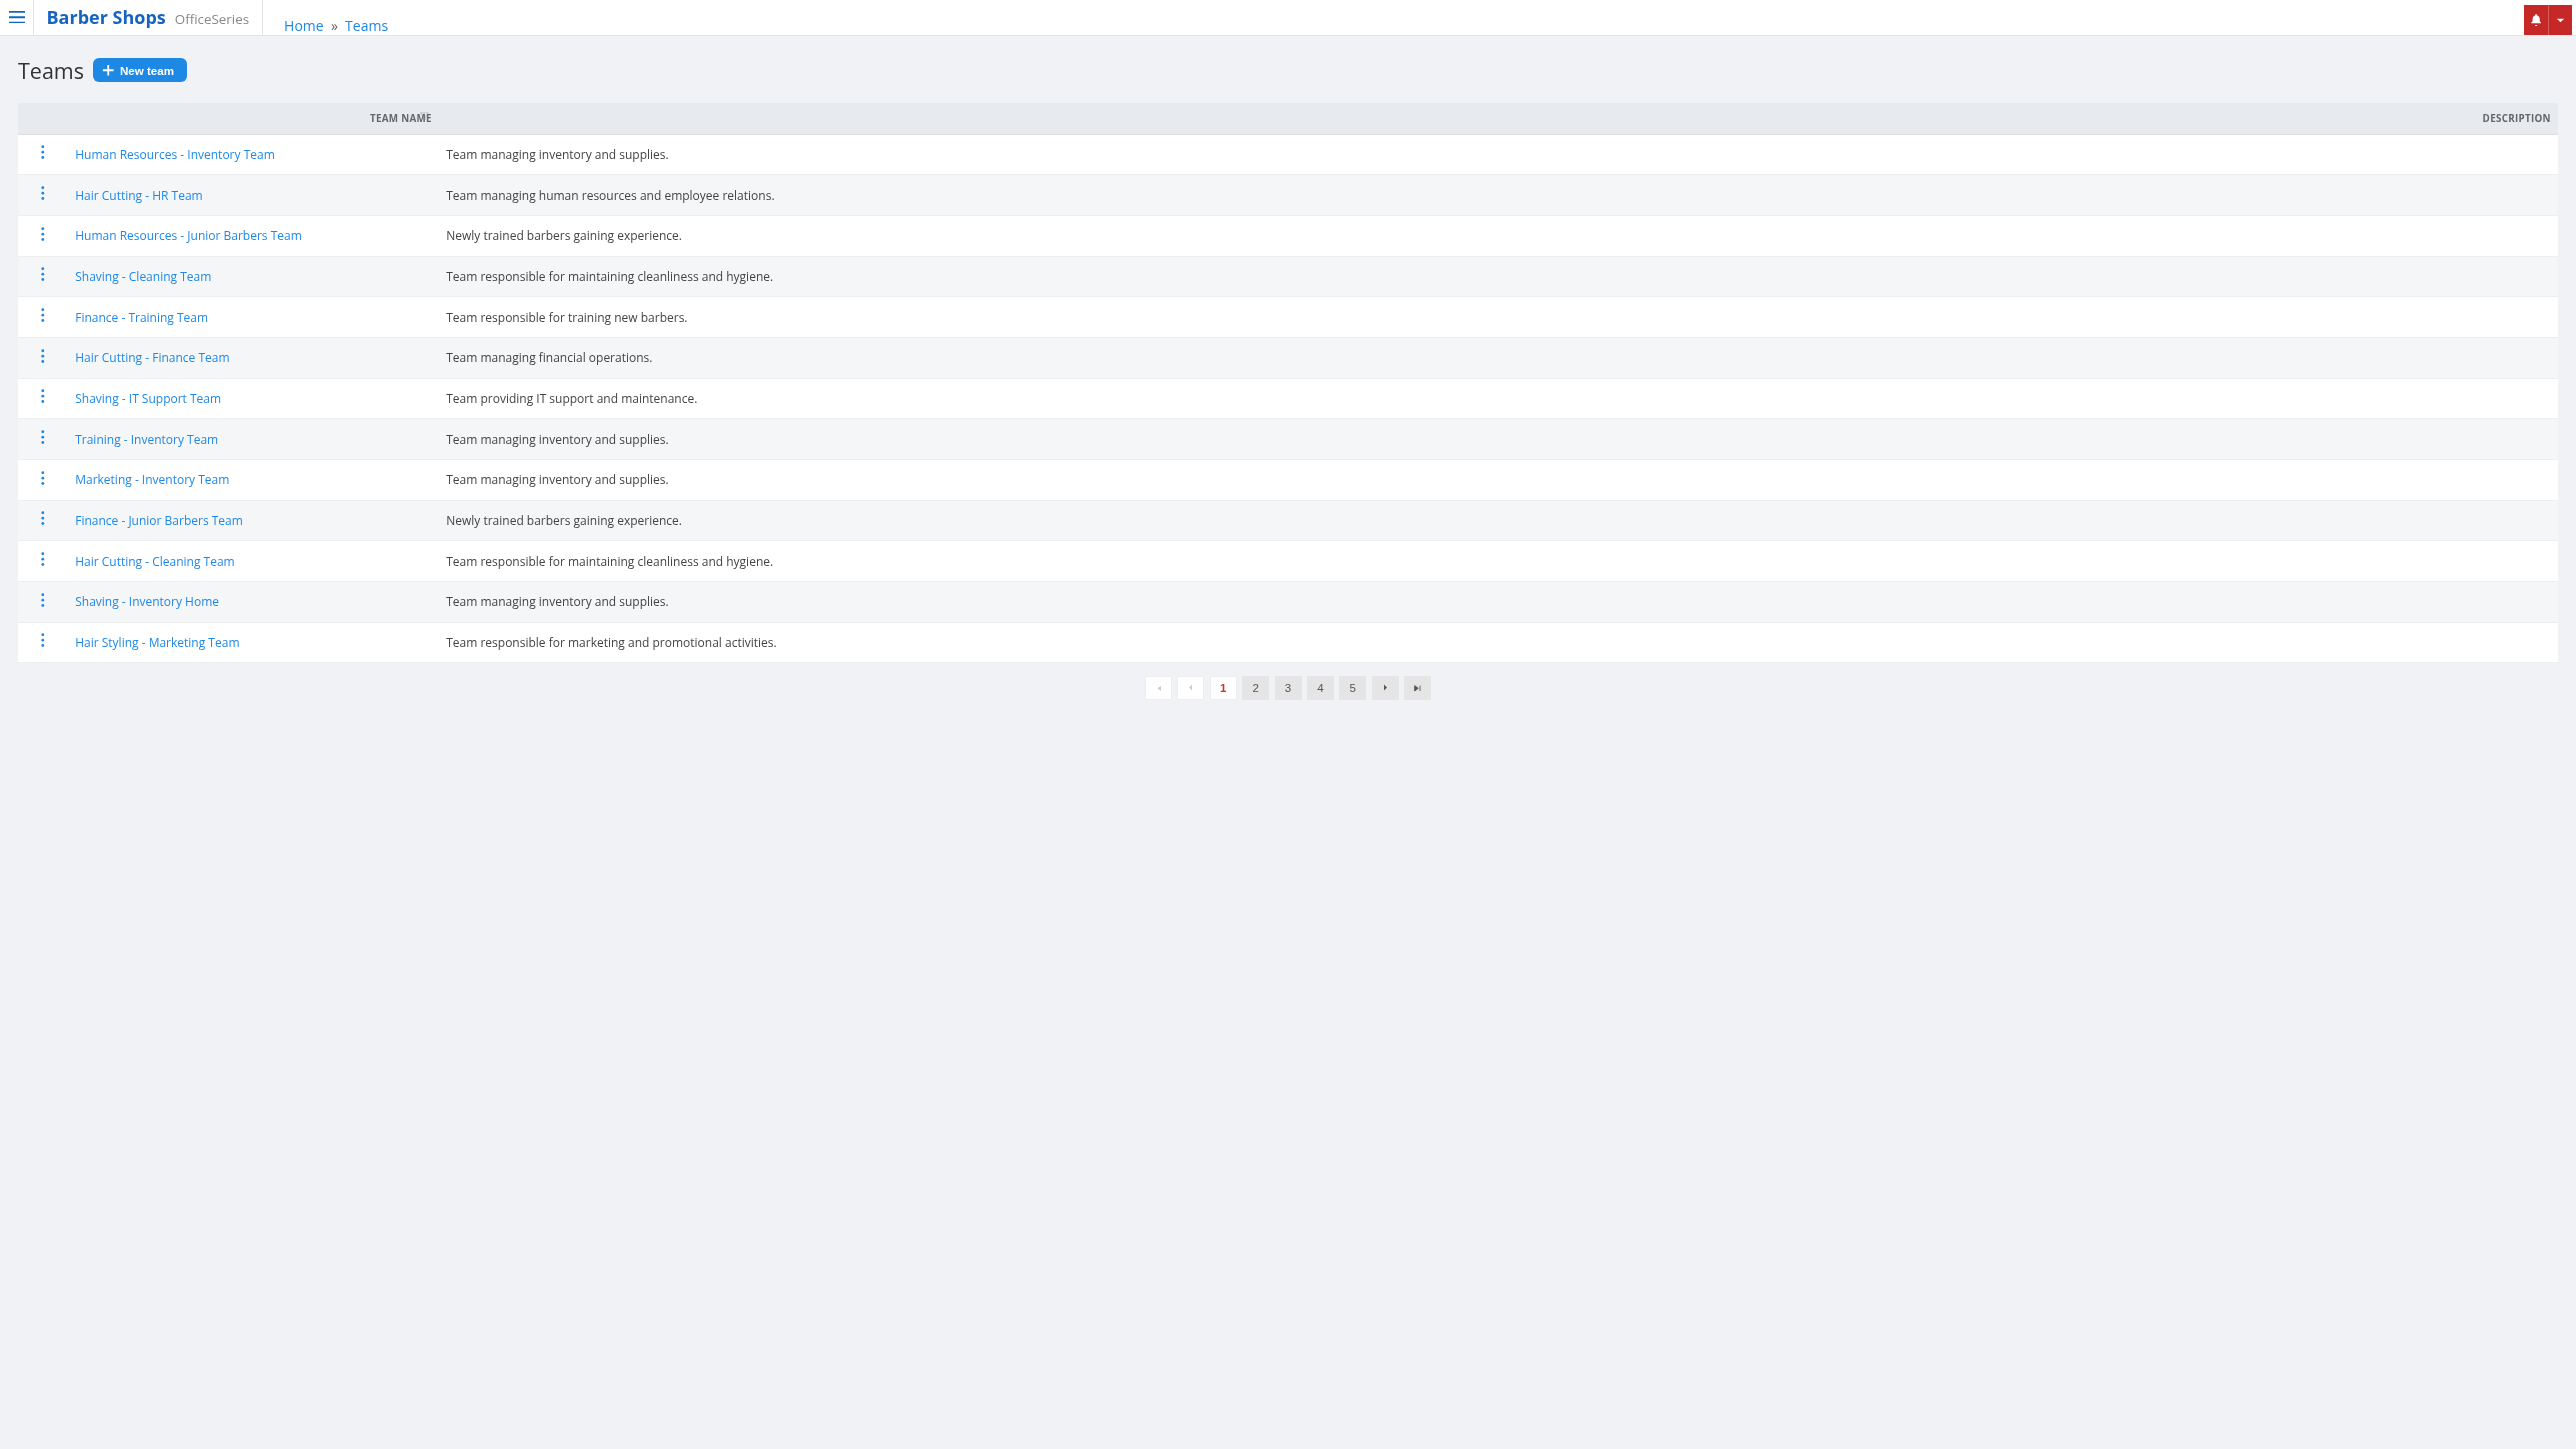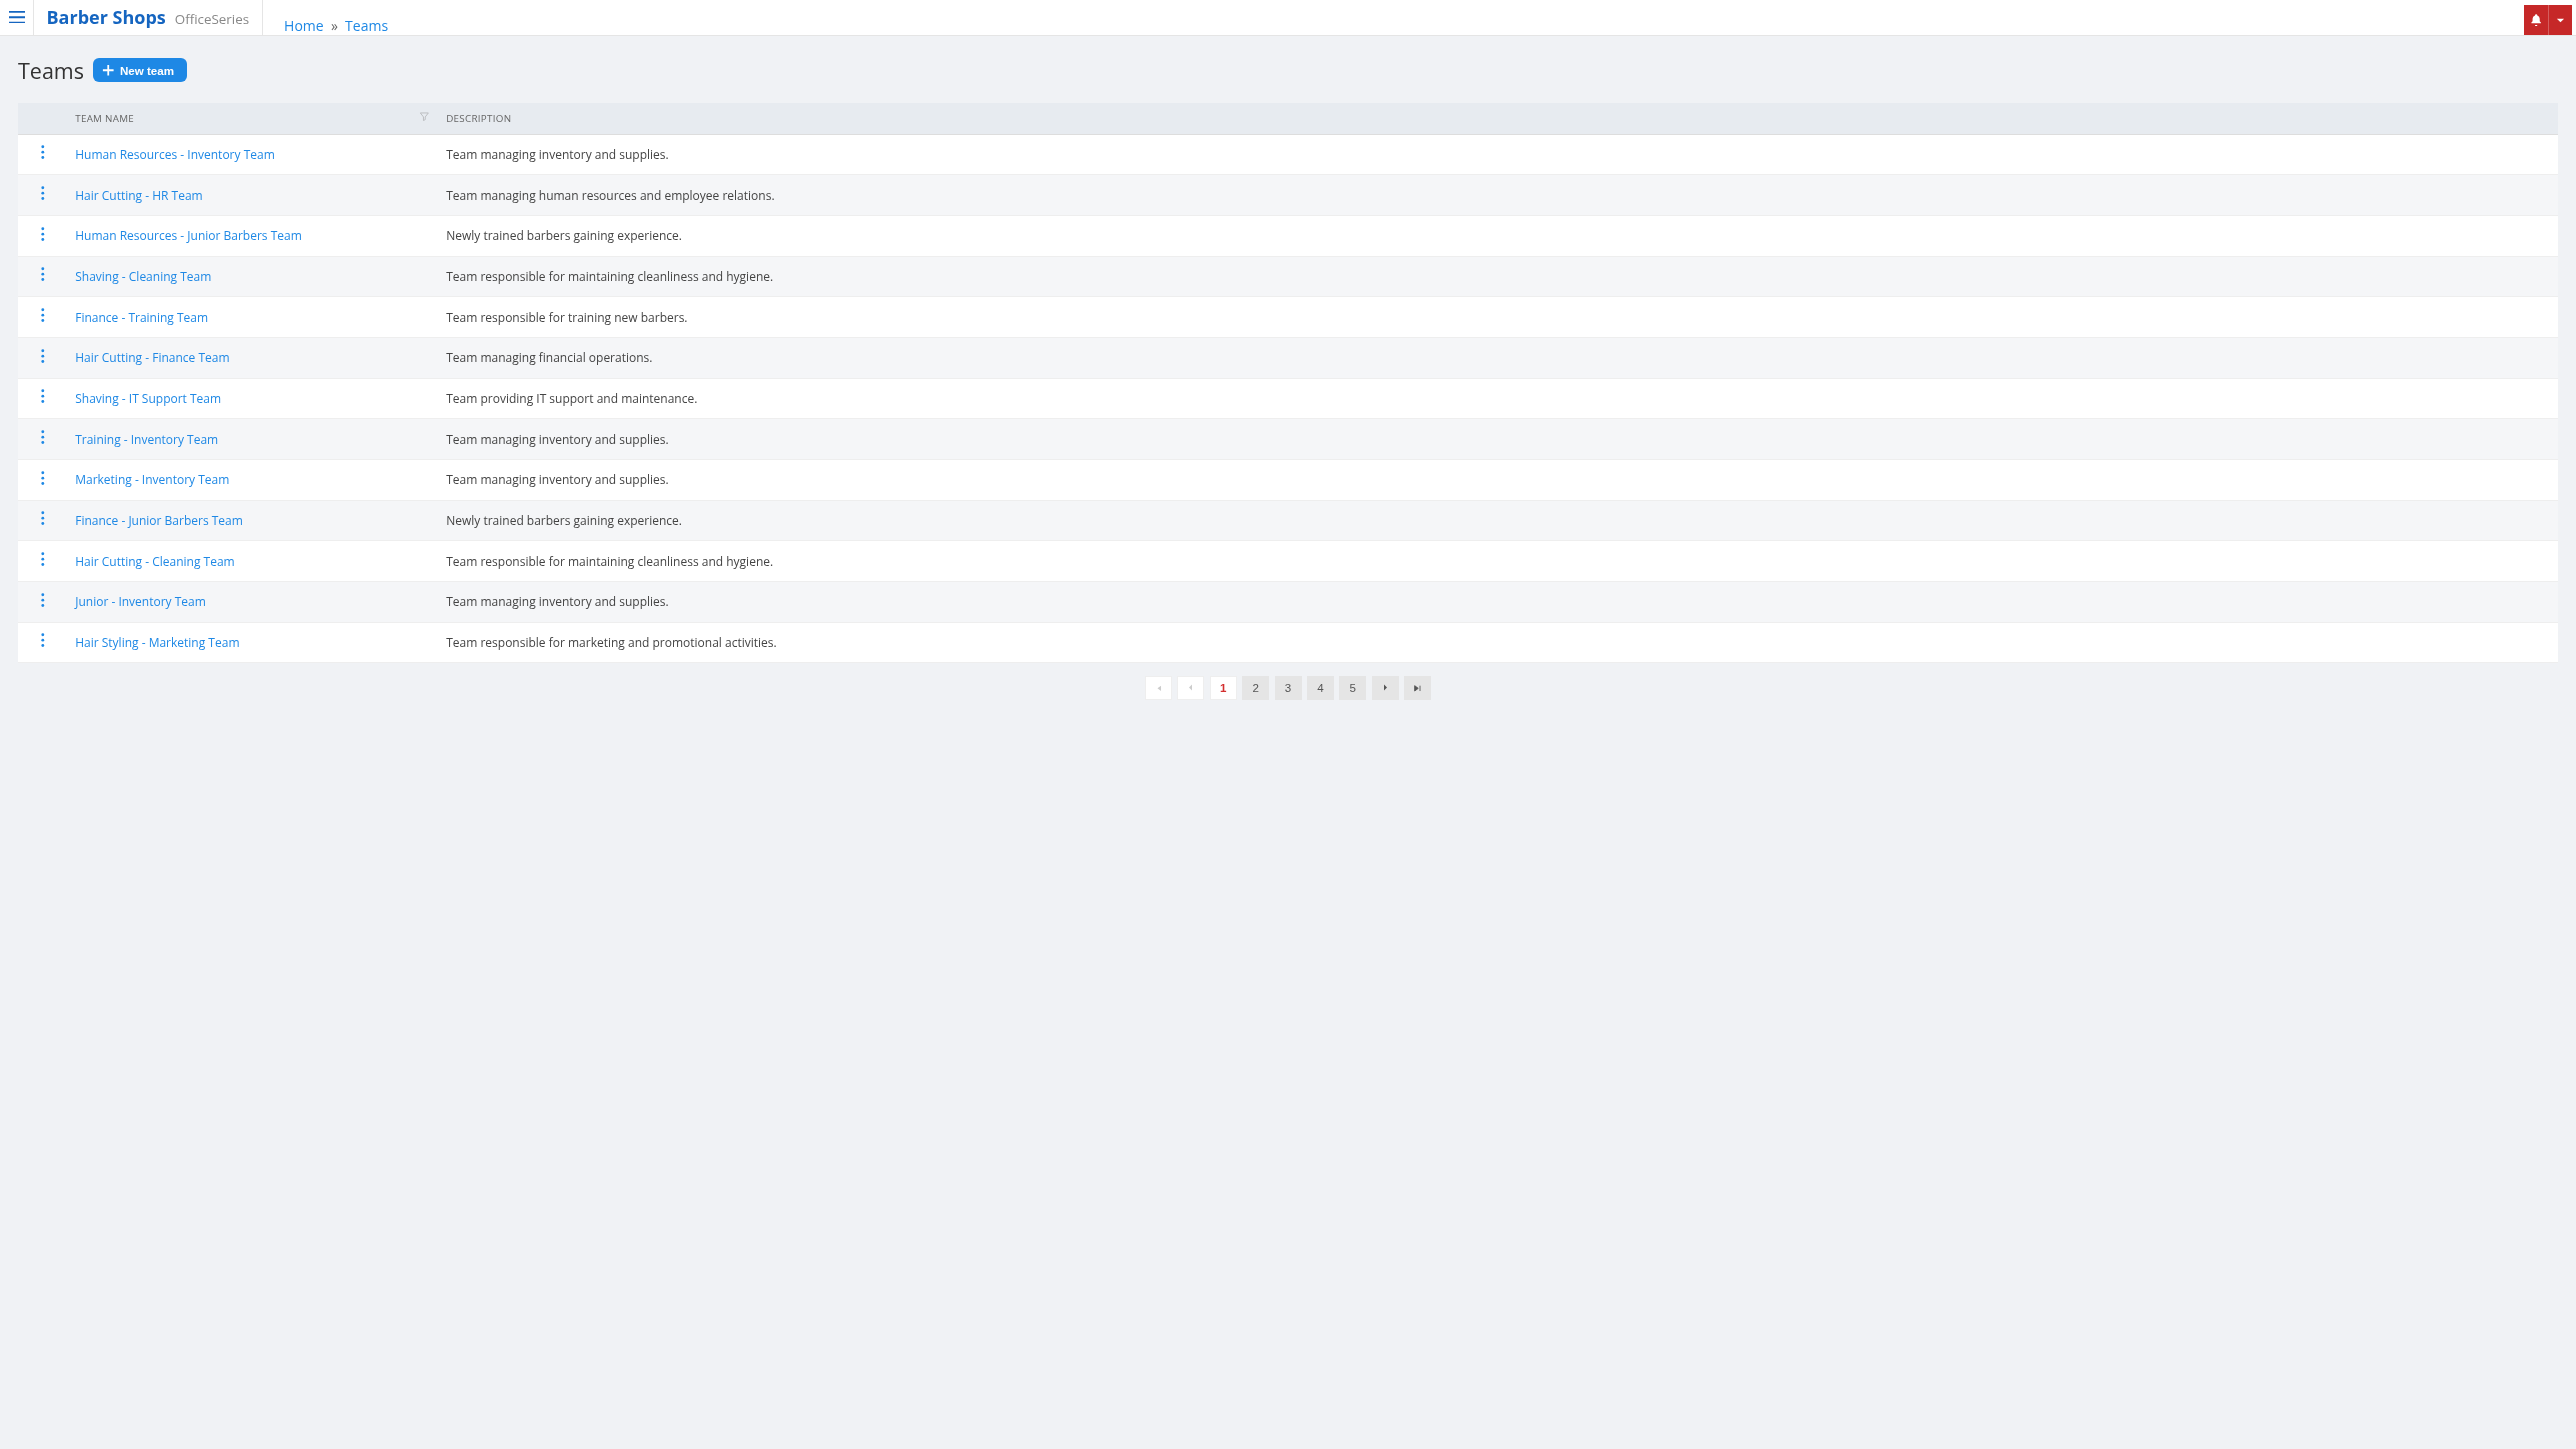--- a/index.html
+++ b/index.html
@@ -16,21 +16,21 @@
     .right-btns{display:flex;height:30px;margin-right:3.6px}
     .bell-btn,.caret-btn{background:#c62828;color:#fff;display:flex;align-items:center;justify-content:center;cursor:pointer}
     .bell-btn{width:25px;border-right:0.9px solid rgba(255,255,255,0.25)}
     .caret-btn{width:23px}
     .page{padding:19.7px 18px}
     .page-head{display:flex;align-items:center;margin-bottom:18px}
     .page-title{font-size:21.5px;font-weight:500;color:#333;margin-right:9px}
     .new-btn{background:#1e88e5;color:#fff;border:none;border-radius:6px;padding:5.4px 12.5px 5.4px 9px;font-size:11.6px;font-weight:600;display:flex;align-items:center;cursor:pointer}
     .new-btn svg{margin-right:5.4px}
     table{width:100%;border-collapse:collapse;background:#fff;font-size:12px}
-    thead th{background:#e7ebf0;color:#666;font-size:9.8px;font-weight:400;text-transform:uppercase;letter-spacing:0.3px;text-align:left;padding:9px 7.2px;border-bottom:0.9px solid #ddd}
+    thead th{background:#e7ebf0;color:#666;font-size:9.8px;font-weight:700;text-transform:uppercase;letter-spacing:0.3px;text-align:right;padding:9px 7.2px;border-bottom:0.9px solid #ddd}
     th.actions-col{width:50px}
     th.name-col{width:371px;position:relative}
     .filter-icon{position:absolute;right:9px;top:50%;transform:translateY(-50%);opacity:0.5}
     tbody td{padding:10.7px 7.2px;border-bottom:0.9px solid #eee;color:#444}
     tbody tr:nth-child(even){background:#f5f6f8}
     td.actions{text-align:center}
     .dots{display:inline-flex;cursor:pointer}
     .team-link{color:#1e88e5;text-decoration:none}
     .pager{display:flex;justify-content:center;gap:5.4px;padding:12.5px 0;background:transparent}
     .pg{width:27px;height:24px;display:flex;align-items:center;justify-content:center;background:#e5e5e5;color:#555;font-size:11.6px;cursor:pointer;border:none}
@@ -220,21 +220,21 @@
           <td>Team responsible for maintaining cleanliness and hygiene.</td>
         </tr>
         <tr>
           <td class="actions"><span class="dots">
               <svg width="3.6" height="14.3" viewBox="0 0 4 16">
                 <circle cx="2" cy="2" r="1.6" fill="#1e88e5"></circle>
                 <circle cx="2" cy="8" r="1.6" fill="#1e88e5"></circle>
                 <circle cx="2" cy="14" r="1.6" fill="#1e88e5"></circle>
               </svg>
             </span></td>
-          <td><a href="#" class="team-link">Junior - Inventory Team</a></td>
+          <td><a href="#" class="team-link">Shaving - Inventory Home</a></td>
           <td>Team managing inventory and supplies.</td>
         </tr>
         <tr>
           <td class="actions"><span class="dots">
               <svg width="3.6" height="14.3" viewBox="0 0 4 16">
                 <circle cx="2" cy="2" r="1.6" fill="#1e88e5"></circle>
                 <circle cx="2" cy="8" r="1.6" fill="#1e88e5"></circle>
                 <circle cx="2" cy="14" r="1.6" fill="#1e88e5"></circle>
               </svg>
             </span></td>

